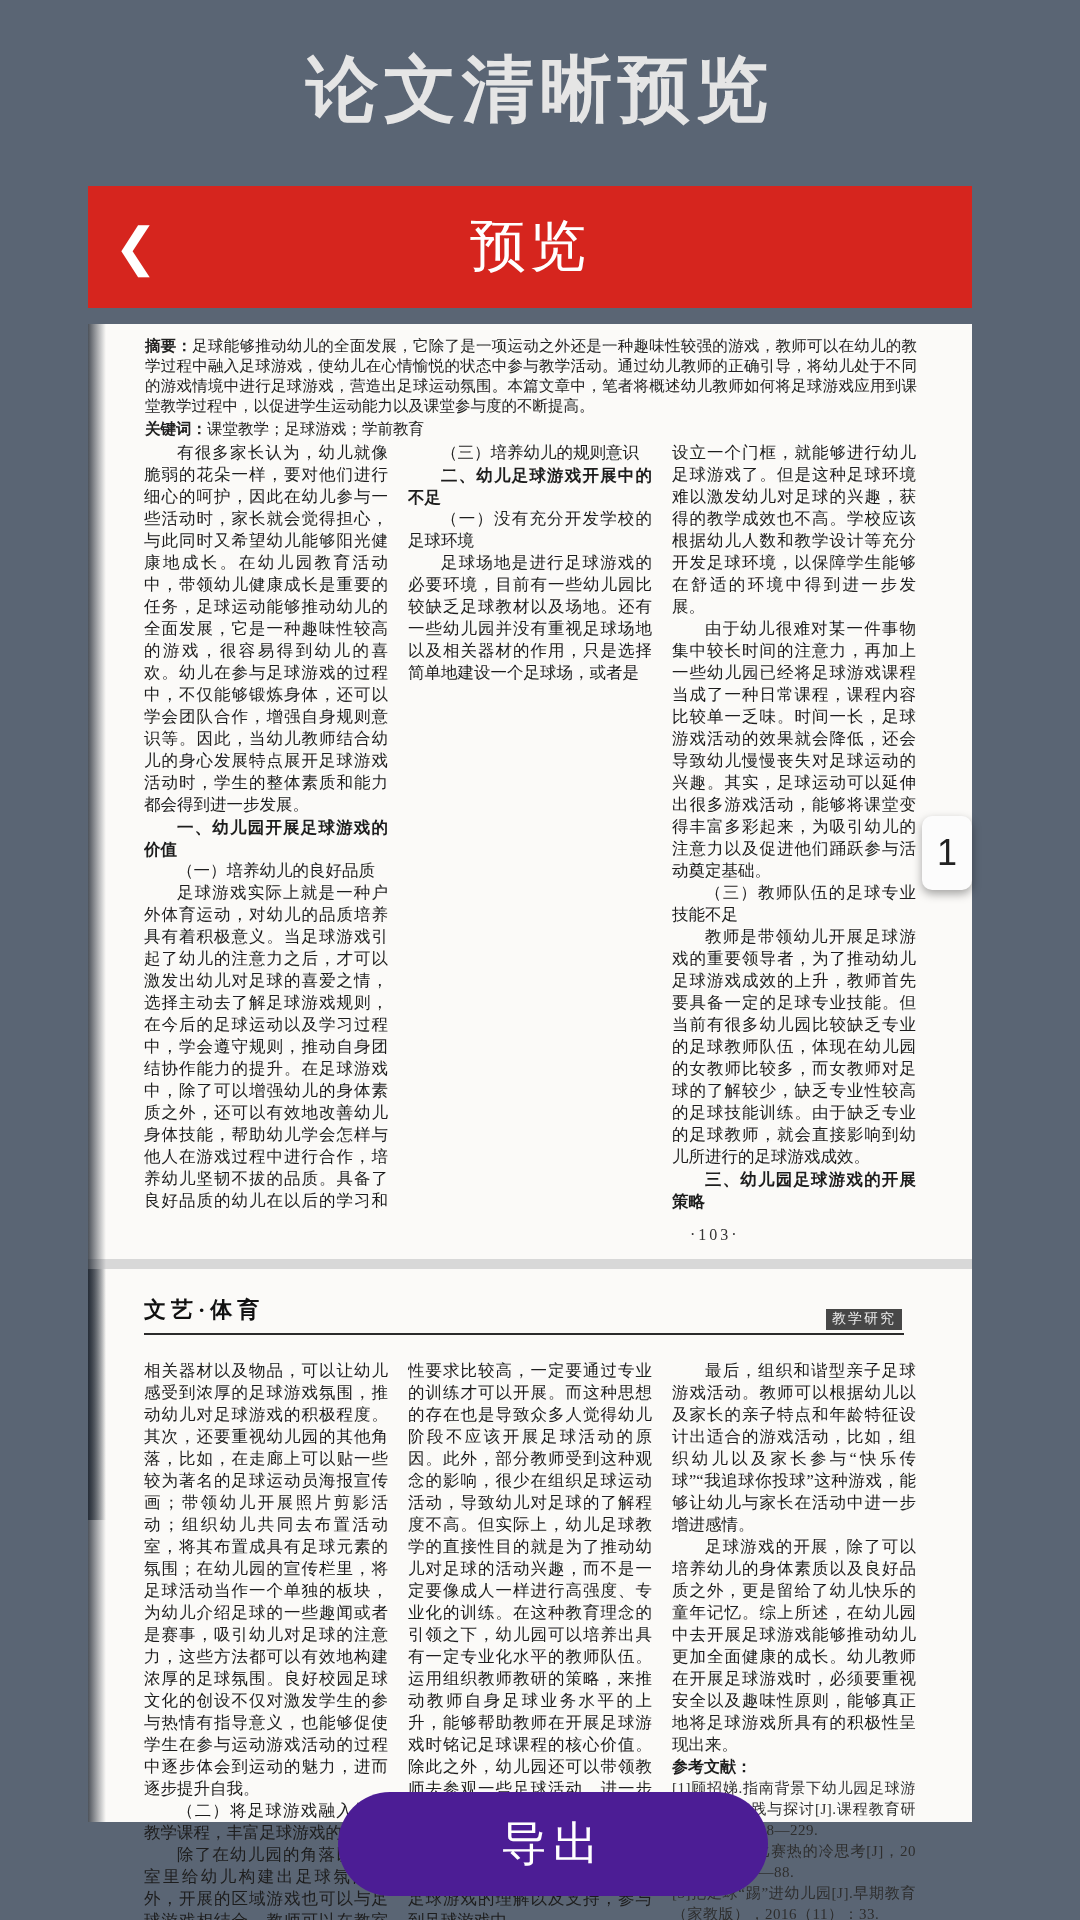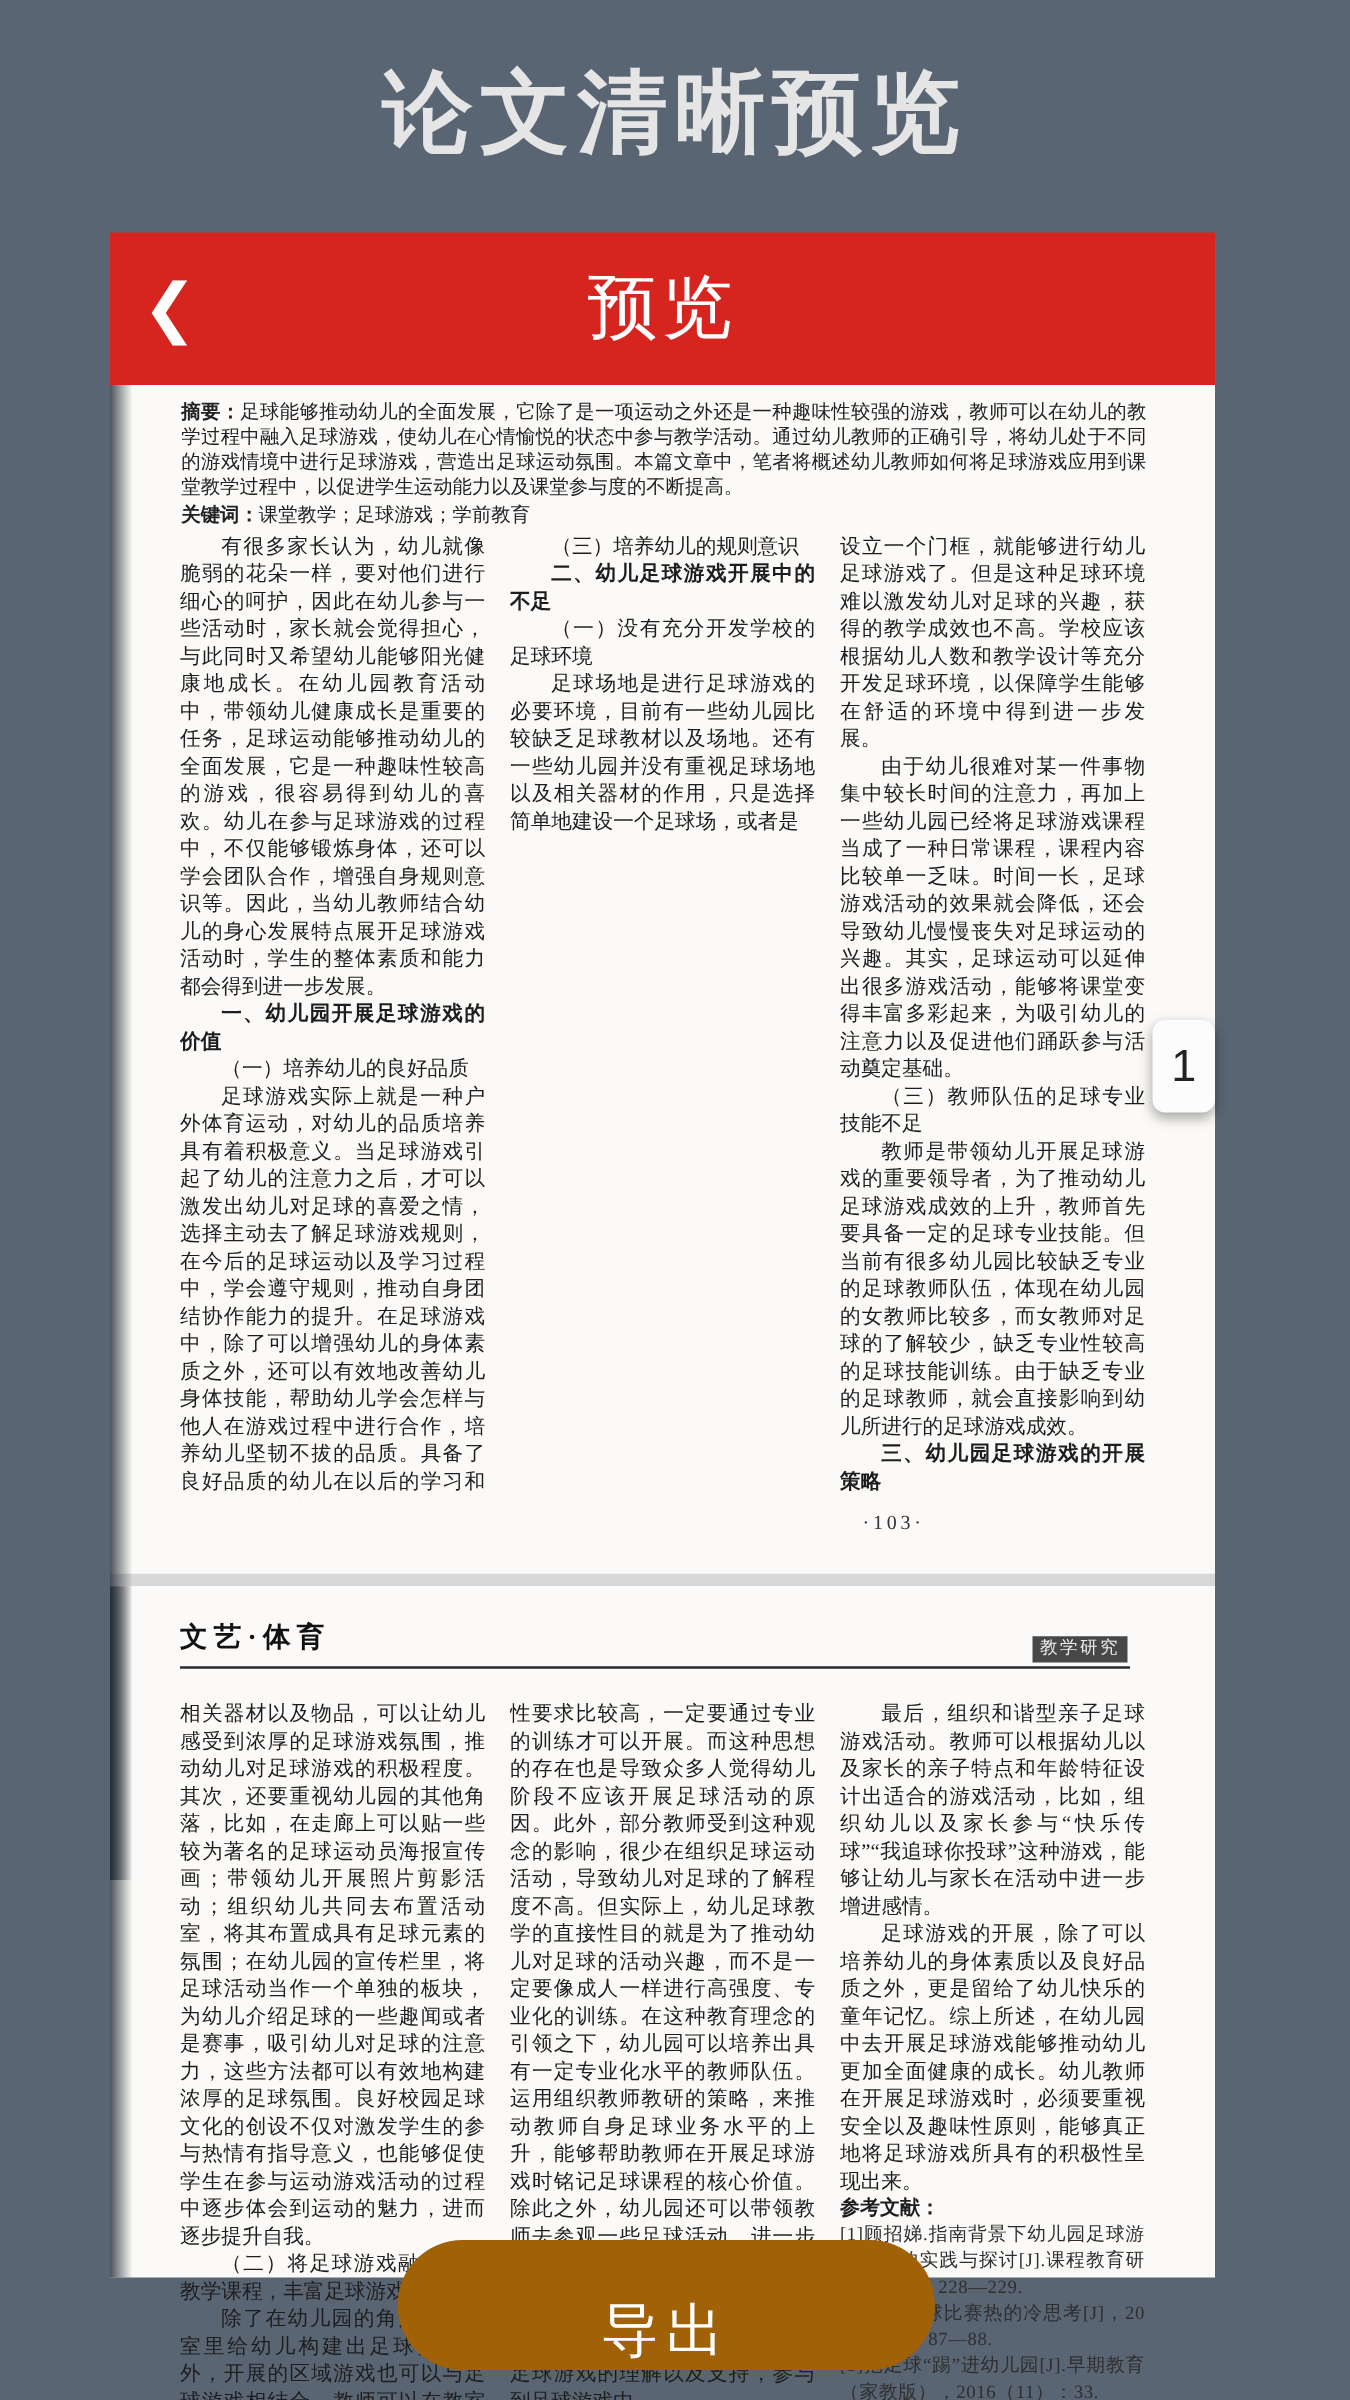--- a/index.html
+++ b/index.html
@@ -10,21 +10,21 @@
              font-family:"Liberation Sans","DejaVu Sans",sans-serif;}
   .header{position:absolute;left:88px;top:186px;width:884px;height:122px;background:#D6251E;
           display:flex;align-items:center;justify-content:center;}
   .back{position:absolute;left:26px;top:50%;transform:translateY(-50%);color:#fff;font-size:52px;
         font-weight:700;line-height:1;font-family:"DejaVu Sans",sans-serif;cursor:pointer;}
   .header-title{color:#fff;font-size:56px;letter-spacing:4px;
                 font-family:"Liberation Sans","DejaVu Sans",sans-serif;}
   .page{position:absolute;left:88px;width:884px;background:#FBFAF8;}
   .page::before{content:"";position:absolute;left:0;top:0;bottom:0;width:18px;z-index:2;
                 background:linear-gradient(90deg,rgba(28,35,46,0.78),rgba(28,35,46,0));pointer-events:none;}
-  .page1{top:308px;height:1196px;}
+  .page1{top:324px;height:1196px;}
   .gap{position:absolute;left:88px;top:1259px;width:884px;height:10px;background:#D8D8D8;}
   .page2{top:1269px;height:553px;}
   .absblock{position:absolute;left:57px;top:12px;width:772px;color:#222;
             font-size:15.5px;line-height:20px;text-align:justify;word-break:break-all;}
   .absblock p{margin:0;}
   .absblock .kwline{margin-top:3px;}
   .blabel{font-weight:700;}
   .col{position:absolute;width:244px;font-size:16.5px;line-height:22px;text-align:justify;
        word-break:break-all;color:#1d1d1d;overflow:hidden;}
   .col div{margin:0;}
@@ -39,22 +39,22 @@
   .reflabel{font-weight:700;font-size:16px;margin-top:8px;margin-bottom:2px;}
   .pagenum{position:absolute;left:602px;top:902px;font-size:16px;letter-spacing:3px;color:#333;}
   .journal{position:absolute;left:56px;top:26px;font-size:22px;font-weight:700;letter-spacing:5px;color:#111;}
   .rule{position:absolute;left:56px;top:64px;width:760px;height:2px;background:#2b2b2b;}
   .badge{position:absolute;right:70px;top:40px;background:#474747;color:#ededed;font-size:14px;
          padding:2px 6px;letter-spacing:2px;line-height:1.2;}
   .tab{position:absolute;left:922px;top:816px;width:50px;height:74px;background:#FCFCFC;
        border-radius:10px;box-shadow:0 4px 10px rgba(0,0,0,0.35);display:flex;align-items:center;
        justify-content:center;font-size:36px;color:#222;z-index:6;
        font-family:"Liberation Sans","DejaVu Sans",sans-serif;cursor:pointer;}
-  .export{position:absolute;left:318px;top:1792px;width:430px;height:104px;border-radius:52px;
-          background:#a16207;display:flex;align-items:flex-end;justify-content:center;z-index:10;cursor:pointer;}
+  .export{position:absolute;left:338px;top:1792px;width:430px;height:104px;border-radius:52px;
+          background:#4c1d95;display:flex;align-items:center;justify-content:center;z-index:10;cursor:pointer;}
   .export span{color:#ffffff;font-size:46px;letter-spacing:6px;
                font-family:"Liberation Sans","DejaVu Sans",sans-serif;}
 </style>
 </head>
 <body>
 
 <div class="screen">
 
   <div class="app-title">论文清晰预览</div>
 

